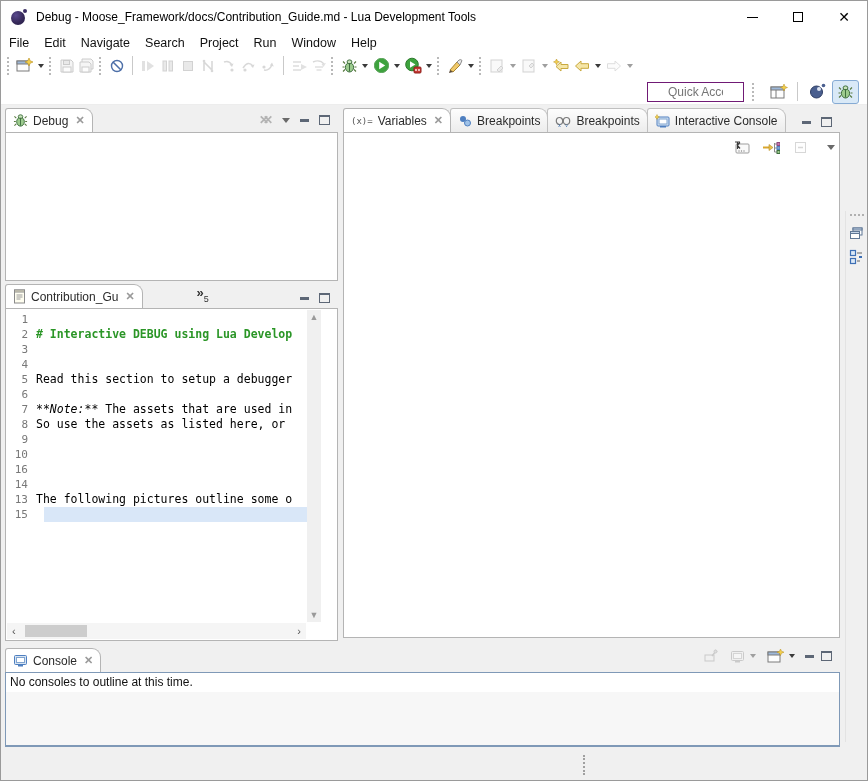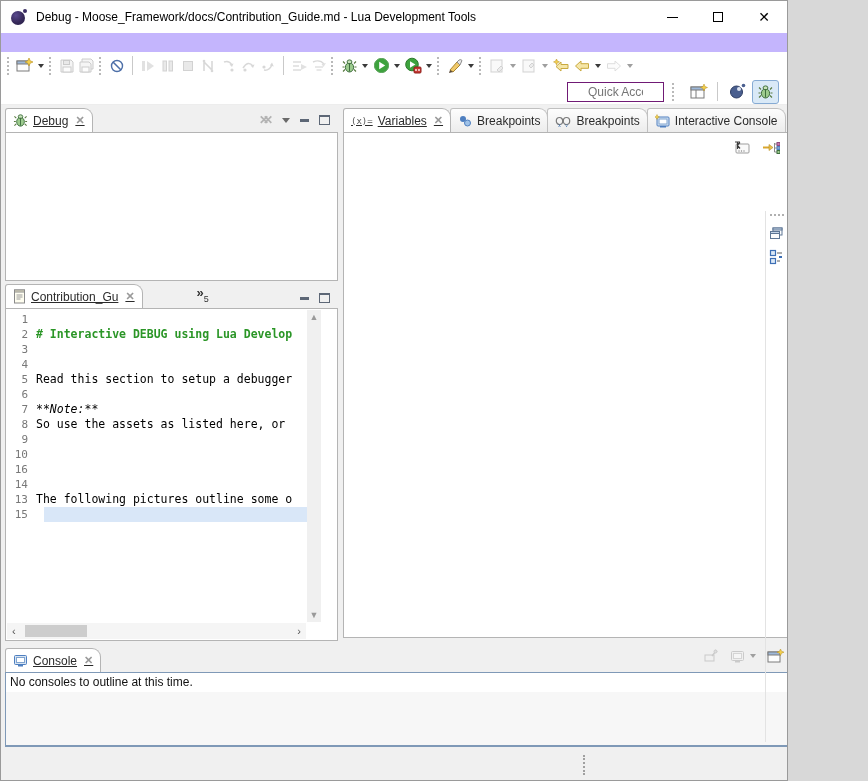--- a/index.html
+++ b/index.html
@@ -1,18 +1,18 @@
 <!DOCTYPE html>
 <html><head>
 <meta charset="utf-8">
 <style>
   * { margin:0; padding:0; box-sizing:border-box; }
   html,body { background:#d8d8d8; }
   .window {
-    position:relative; width:788px; height:781px; background:#c4b5fd;
+    position:relative; width:868px; height:781px; background:#fef9c3;
     font-family:"Liberation Sans", sans-serif; font-size:12px; color:#1a1a1a;
     border:1px solid #9a9a9a; overflow:hidden;
   }
   
   .titlebar { position:absolute; left:0; top:0; right:0; height:32px; background:#fff; display:flex; align-items:center; }
   .app-icon { width:17px; height:17px; margin:0 8px 0 10px; position:relative; }
   .app-icon .sphere { position:absolute; left:0; top:2.5px; width:14px; height:14px; border-radius:50%;
       background:radial-gradient(circle at 35% 30%, #5a4a8f 0%, #372a5a 55%, #241a42 100%); }
   .app-icon .moon { position:absolute; right:1px; top:0; width:4px; height:4px; border-radius:50%; background:#3a2d63; }
   .title-text { font-size:12px; color:#000; }
@@ -40,21 +40,21 @@
   .persp-btn { width:27px; height:24px; display:flex; align-items:center; justify-content:center; border:1px solid transparent; border-radius:3px; margin-left:1px; }
   .persp-btn.selected { background:#d9e9f7; border-color:#86abd4; }
 
   
   .workspace { position:absolute; left:0; top:104px; right:0; height:644px; background:#f0f0f0; }
   .panel { position:absolute; }
   .tabrow { position:absolute; left:0; top:0; right:0; height:25px; display:flex; align-items:flex-end; }
   .tab { height:24px; display:flex; align-items:center; padding:0 7px; font-size:12px; color:#2b2b2b; white-space:nowrap;
          border:1px solid #c0c0c0; border-bottom:none; border-radius:3px 9px 0 0;
          background:linear-gradient(#fdfdfd,#ececec); margin-right:-1px; }
-  .tab.active { background:#fff; border-color:#b4b4b4; position:relative; z-index:2;text-decoration:underline; }
+  .tab.active { background:#fff; border-color:#b4b4b4; position:relative; z-index:2; }
   .tab .tab-icon { margin-right:5px; display:flex; }
   .tab .tab-close { margin-left:7px; color:#9a9a9a; font-size:11px; font-weight:bold; }
   .hdr-btns { margin-left:auto; display:flex; align-items:center; gap:10px; padding-right:8px; padding-bottom:5px; }
   .ico-min { width:9px; height:3px; border:1px solid #5d6776; border-top-width:2px; }
   .ico-max { width:11px; height:10px; border:1px solid #5d6776; border-top-width:2px; }
   .ico-viewmenu { width:0; height:0; border-left:4px solid transparent; border-right:4px solid transparent; border-top:5px solid #6a6a6a; }
   .panel-body { position:absolute; left:0; top:25px; right:0; bottom:0; border:1px solid #b4b4b4; background:#fff; }
 
   
   .editor-body { overflow:hidden; }
@@ -111,20 +111,30 @@
         </div>
       <div class="win-btn">
           <div class="ico-maximize"></div>
         </div>
       <div class="win-btn">
           <span class="ico-close">✕</span>
         </div>
     </div>
   </div>
 
+  <div class="menubar">
+    <span class="menu-item">File</span>
+    <span class="menu-item">Edit</span>
+    <span class="menu-item">Navigate</span>
+    <span class="menu-item">Search</span>
+    <span class="menu-item">Project</span>
+    <span class="menu-item">Run</span>
+    <span class="menu-item">Window</span>
+    <span class="menu-item">Help</span>
+  </div>
 
   <div class="toolbar">
     <div class="tb-handle"></div>
 
     <div class="tbtn">
       <svg width="18" height="17" viewBox="0 0 18 17">
         <rect x="1" y="4" width="12" height="10" fill="#fdfdfd" stroke="#7a7a7a"></rect>
         <rect x="1" y="4" width="12" height="3" fill="#9db8d9" stroke="#7a7a7a"></rect>
         <path d="M13 1 L14.2 3.8 L17 5 L14.2 6.2 L13 9 L11.8 6.2 L9 5 L11.8 3.8 Z" fill="#f3d04e" stroke="#b98f1d" stroke-width="0.6"></path>
       </svg>
@@ -407,20 +417,21 @@
               <span class="ln">5</span>
               <span class="code">Read this section to setup a debugger</span>
             </div>
           <div class="ed-line">
               <span class="ln">6</span>
               <span class="code"></span>
             </div>
           <div class="ed-line">
               <span class="ln">7</span>
               <span class="code em">**Note:**</span>
+              <span class="code"> The assets that are used in</span>
             </div>
           <div class="ed-line">
               <span class="ln">8</span>
               <span class="code">So use the assets as listed here, or</span>
             </div>
           <div class="ed-line">
               <span class="ln">9</span>
               <span class="code"></span>
             </div>
           <div class="ed-line">

